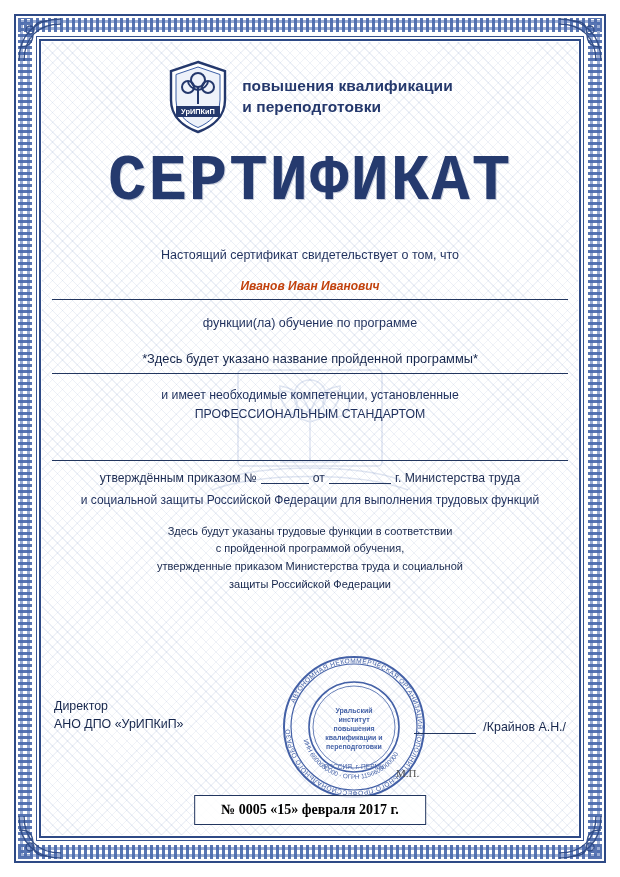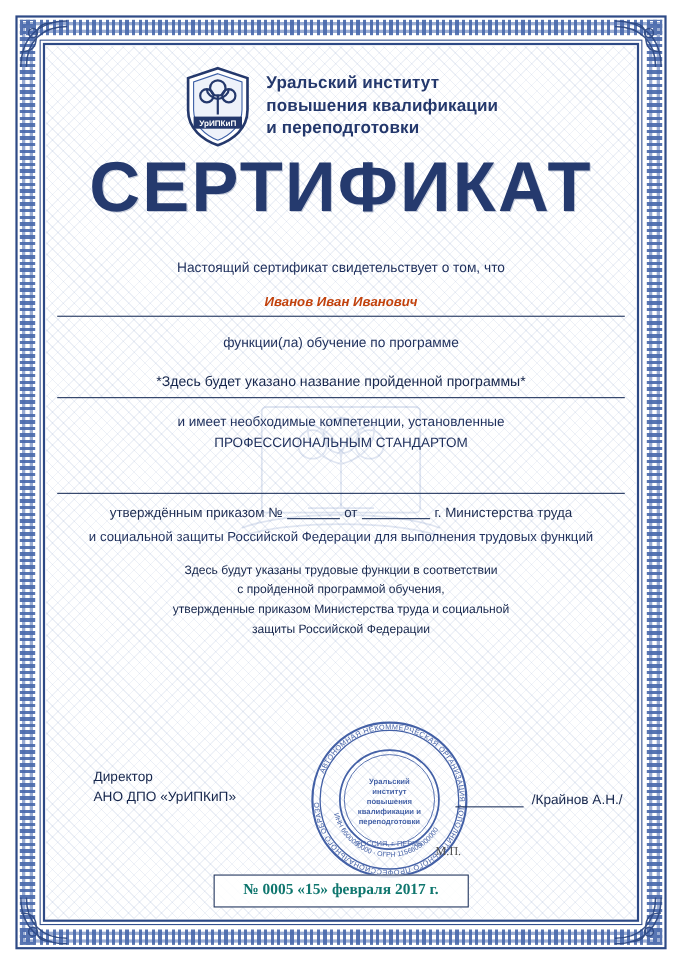--- a/index.html
+++ b/index.html
@@ -131,26 +131,26 @@
     font-size: 15.5px;
     font-weight: bold;
     line-height: 1.33;
     color: #24386c;
     letter-spacing: .1px;
   }
 
   
   .title {
     text-align: center;
-    font-family: Liberation Sans, sans-serif;
+    font-family: Liberation Mono, monospace;
     font-weight: bold;
     font-size: 64px;
     letter-spacing: 2px;
     color: #253a6e;
-    margin-top: 4px;
+    margin-top: 16px;
     line-height: 1;
     text-shadow: 1px 1px 0 rgba(40,60,110,.25);
   }
 
   
   .body-block {
     margin-top: 32px;
     text-align: center;
   }
   .line-text {
@@ -238,21 +238,20 @@
   .sign-row {
     position: absolute;
     left: 8px;
     right: 8px;
     top: 652px;
     display: flex;
     align-items: flex-end;
     justify-content: space-between;
     font-size: 12.4px;
     color: #16264c;
-    margin-left: 31px;
   }
   .sign-left {
     line-height: 1.45;
   }
   .sign-right {
     display: flex;
     align-items: flex-end;
     gap: 7px;
     text-align: right;
   }
@@ -267,21 +266,21 @@
   .footer-box {
     position: absolute;
     left: 50%;
     transform: translateX(-50%);
     bottom: 6px;
     border: 1.6px solid #22365f;
     padding: 6px 26px;
     font-family: "Liberation Serif", serif;
     font-size: 14px;
     font-weight: bold;
-    color: #0f766e;
+    color: #000000;
     background: rgba(255,255,255,.85);
     white-space: nowrap;
   }
 </style>
 </head>
 <body>
 
 <div class="page">
 
   <div class="border-outer"></div>
@@ -351,21 +350,20 @@
           <circle cx="31" cy="20" r="7"></circle>
           <circle cx="21" cy="27" r="6"></circle>
           <circle cx="41" cy="27" r="6"></circle>
           <path d="M31 30 C25 29 21 25 21 21"></path>
           <path d="M31 30 C37 29 41 25 41 21"></path>
         </g>
         <rect x="9" y="46" width="44" height="11" fill="#24386c"></rect>
         <text x="31" y="54.4" text-anchor="middle" font-family="Liberation Sans, sans-serif" font-size="7.4" font-weight="bold" fill="#ffffff">УрИПКиП</text>
       </svg>
       <div class="org-name">
-        <div>Уральский институт</div>
         <div>повышения квалификации</div>
         <div>и переподготовки</div>
       </div>
     </div>
 
     <div class="title">СЕРТИФИКАТ</div>
 
     <div class="body-block">
 
       <div class="line-text">Настоящий сертификат свидетельствует о том, что</div>

